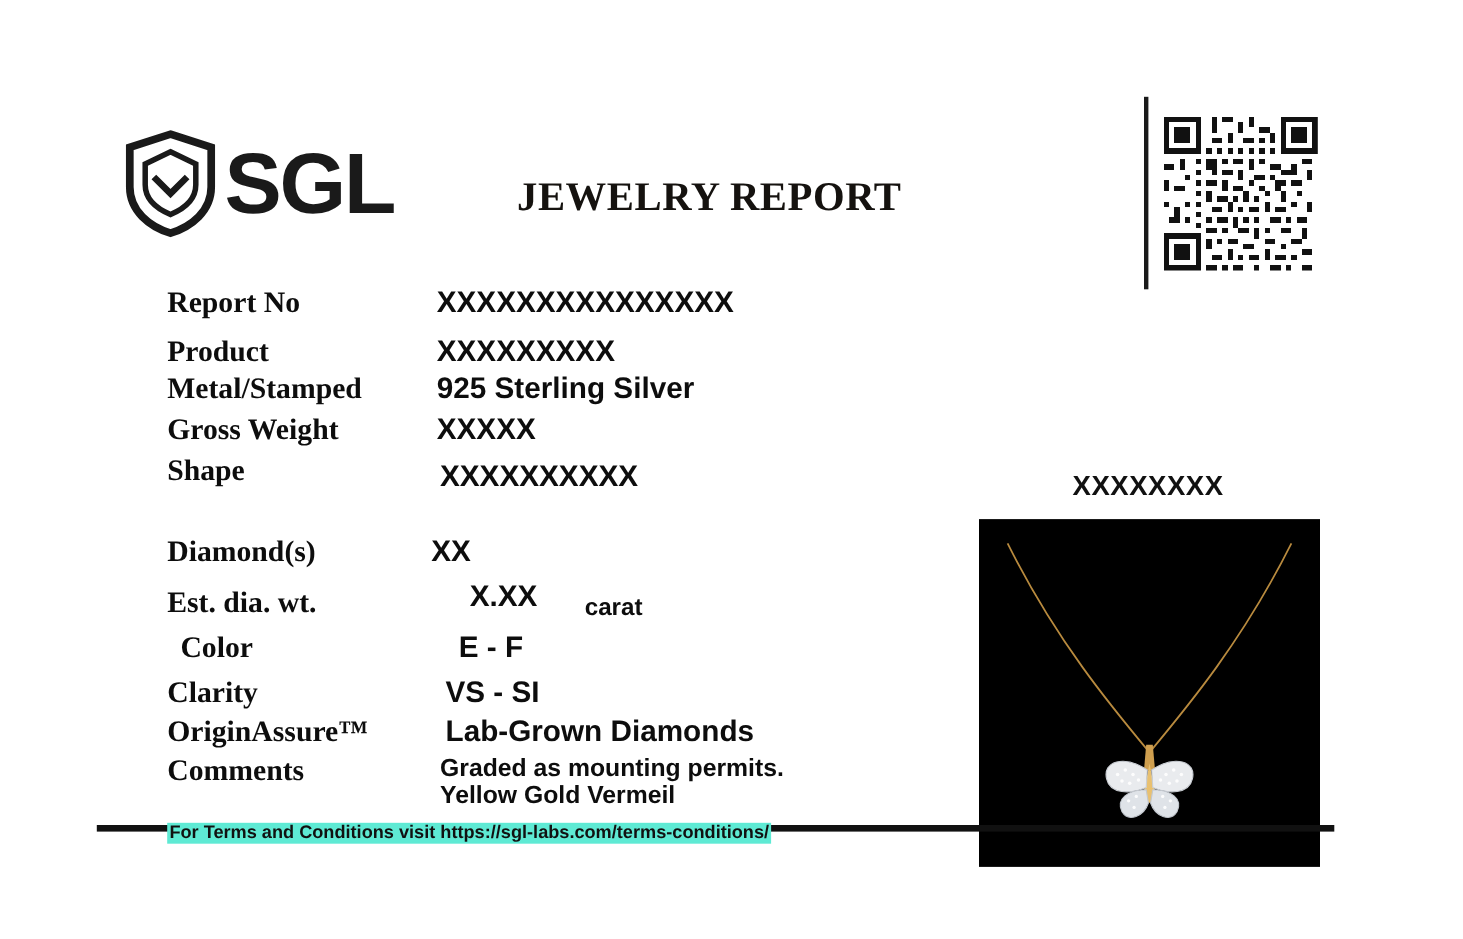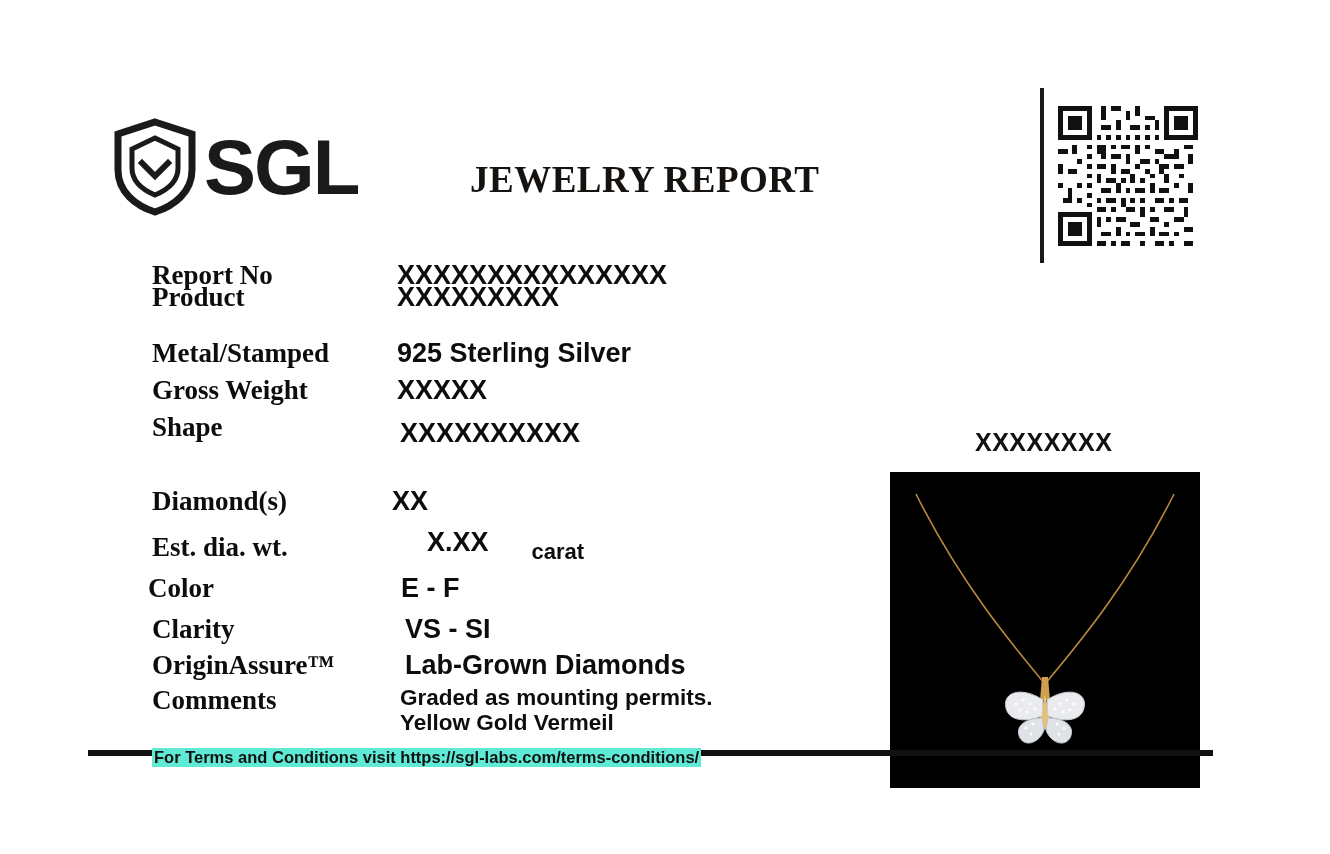--- a/index.html
+++ b/index.html
@@ -197,21 +197,21 @@
         </g>
       </svg>
     </div>
   </div>
 
   <div class="field-row" style="left:152px; top:220px;">
     <span class="f-label" style="width:245px;">Report No</span>
     <span class="f-value">XXXXXXXXXXXXXXX</span>
   </div>
 
-  <div class="field-row" style="left:152px; top:242px;">
+  <div class="field-row" style="left:152px; top:264px;">
     <span class="f-label" style="width:245px;">Product</span>
     <span class="f-value">XXXXXXXXX</span>
   </div>
 
   <div class="field-row" style="left:152px; top:298px;">
     <span class="f-label" style="width:245px;">Metal/Stamped</span>
     <span class="f-value">925 Sterling Silver</span>
   </div>
 
   <div class="field-row" style="left:152px; top:335px;">
@@ -228,21 +228,21 @@
     <span class="f-label" style="width:240px;">Diamond(s)</span>
     <span class="f-value">XX</span>
   </div>
 
   <div class="field-row" style="left:152px; top:487px;gap:35px;">
     <span class="f-label" style="width:240px; position:relative; top:5px;">Est. dia. wt.</span>
     <span class="f-value">X.XX</span>
     <span class="f-unit" style="position:relative; top:8px;">carat</span>
   </div>
 
-  <div class="field-row" style="left:148px; top:533px;">
+  <div class="field-row" style="left:164px; top:533px;">
     <span class="f-label" style="width:253px;">Color</span>
     <span class="f-value">E - F</span>
   </div>
 
   <div class="field-row" style="left:152px; top:574px;">
     <span class="f-label" style="width:253px;">Clarity</span>
     <span class="f-value">VS - SI</span>
   </div>
 
   <div class="field-row" style="left:152px; top:610px;">

